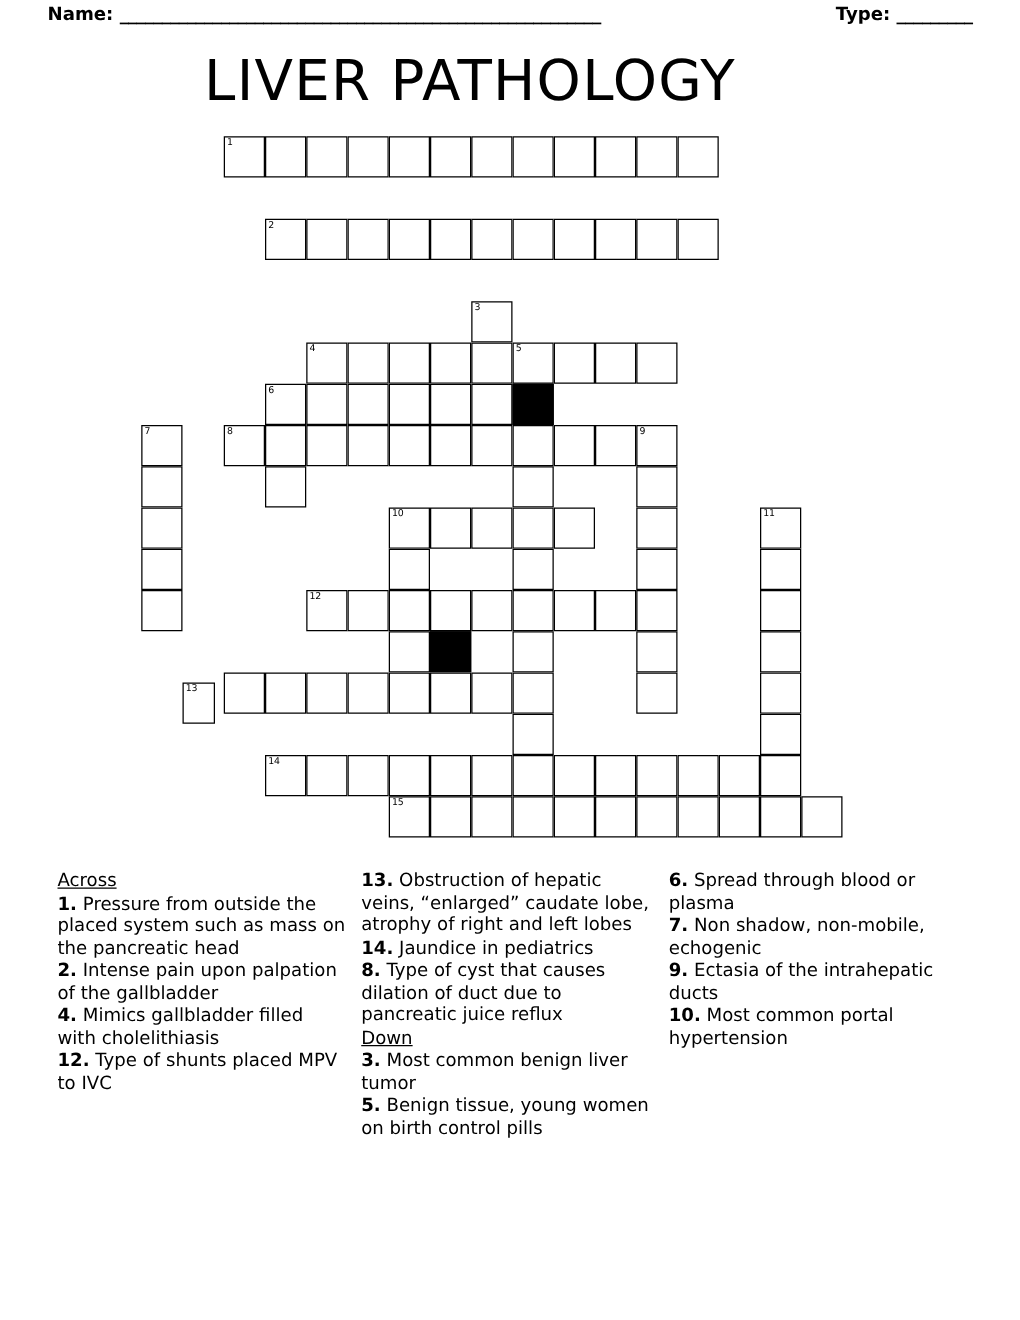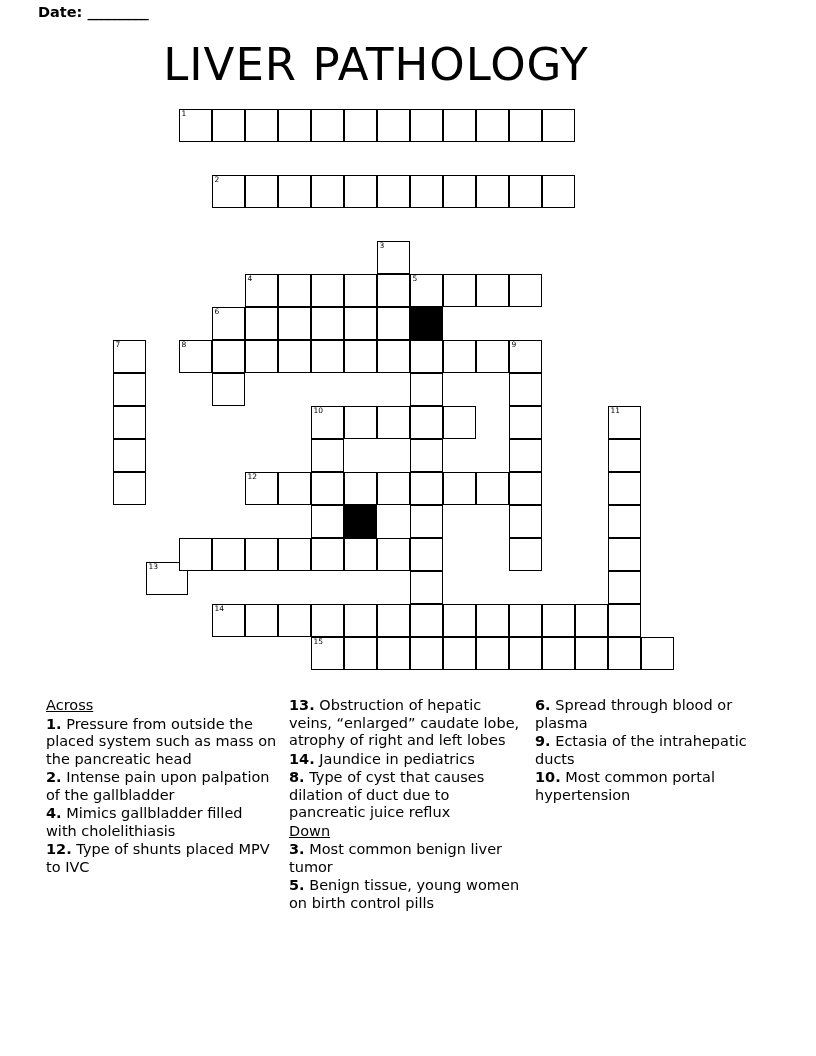--- a/index.html
+++ b/index.html
@@ -113,22 +113,26 @@
   .clue .cnum {
     font-weight: bold;
   }
 </style>
 </head>
 <body>
 
 <div class="page">
 
   <div class="header-line">
+    <div class="header-left">
+      <span>Name:</span>
+      <span class="blank-rule">_________________________________________________________</span>
+    </div>
     <div class="header-right">
-      <span>Date:</span>
+      <span>Type:</span>
       <span class="blank-rule">_________</span>
     </div>
   </div>
 
   <div class="title">LIVER PATHOLOGY</div>
 
   <div id="grid-layer">
       <div class="cell" style="left: 179px; top: 109px; width: 33px; height: 33px;">
         <span class="num">1</span>
       </div>
@@ -231,21 +235,21 @@
       <div class="cell" style="left: 410px; top: 472px; width: 33px; height: 33px;"></div>
       <div class="cell" style="left: 443px; top: 472px; width: 33px; height: 33px;"></div>
       <div class="cell" style="left: 476px; top: 472px; width: 33px; height: 33px;"></div>
       <div class="cell" style="left: 509px; top: 472px; width: 33px; height: 33px;"></div>
       <div class="cell" style="left: 608px; top: 472px; width: 33px; height: 33px;"></div>
       <div class="cell" style="left: 311px; top: 505px; width: 33px; height: 33px;"></div>
       <div class="cell block" style="left: 344px; top: 505px; width: 33px; height: 33px;"></div>
       <div class="cell" style="left: 410px; top: 505px; width: 33px; height: 33px;"></div>
       <div class="cell" style="left: 509px; top: 505px; width: 33px; height: 33px;"></div>
       <div class="cell" style="left: 608px; top: 505px; width: 33px; height: 33px;"></div>
-      <div class="cell" style="left: 146px; top: 562px; width: 42px; height: 33px;">
+      <div class="cell" style="left: 146px; top: 546px; width: 26px; height: 33px;">
         <span class="num">13</span>
       </div>
       <div class="cell" style="left: 179px; top: 538px; width: 33px; height: 33px;"></div>
       <div class="cell" style="left: 212px; top: 538px; width: 33px; height: 33px;"></div>
       <div class="cell" style="left: 245px; top: 538px; width: 33px; height: 33px;"></div>
       <div class="cell" style="left: 278px; top: 538px; width: 33px; height: 33px;"></div>
       <div class="cell" style="left: 311px; top: 538px; width: 33px; height: 33px;"></div>
       <div class="cell" style="left: 344px; top: 538px; width: 33px; height: 33px;"></div>
       <div class="cell" style="left: 377px; top: 538px; width: 33px; height: 33px;"></div>
       <div class="cell" style="left: 410px; top: 538px; width: 33px; height: 33px;"></div>
@@ -327,20 +331,24 @@
         <span>Benign tissue, young women on birth control pills</span>
       </div>
     </div>
 
     <div class="clue-col col3">
       <div class="clue">
         <span class="cnum">6.</span>
         <span>Spread through blood or plasma</span>
       </div>
       <div class="clue">
+        <span class="cnum">7.</span>
+        <span>Non shadow, non-mobile, echogenic</span>
+      </div>
+      <div class="clue">
         <span class="cnum">9.</span>
         <span>Ectasia of the intrahepatic ducts</span>
       </div>
       <div class="clue">
         <span class="cnum">10.</span>
         <span>Most common portal hypertension</span>
       </div>
     </div>
   </div>
 

